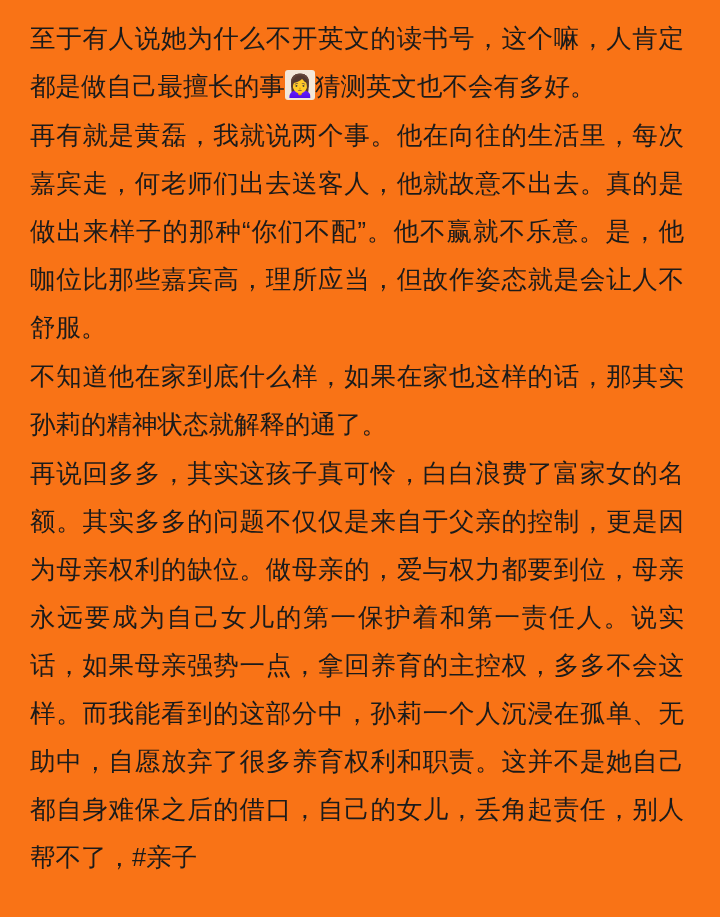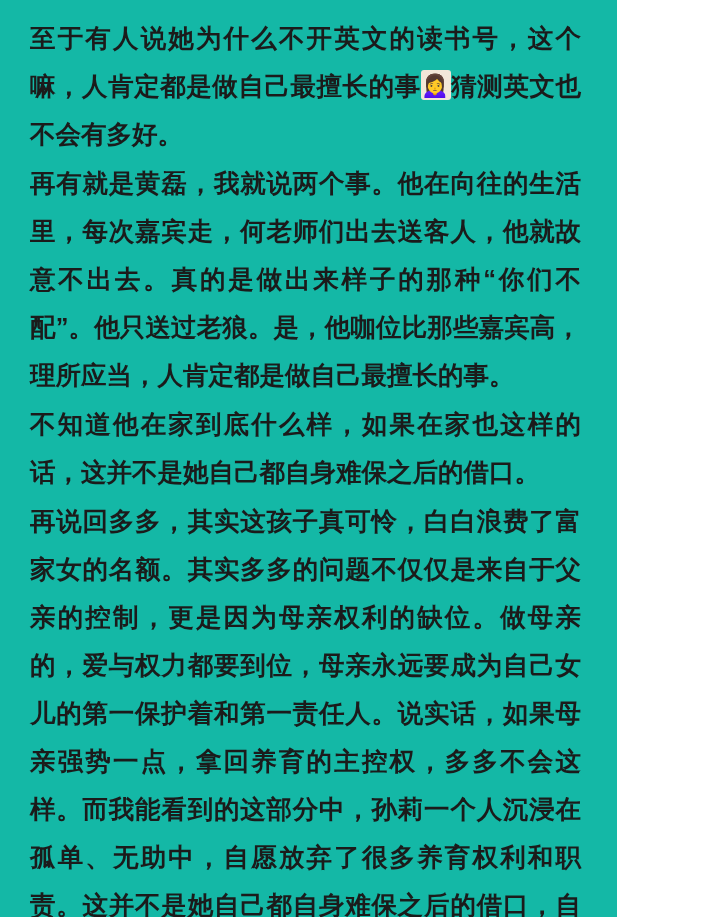--- a/index.html
+++ b/index.html
@@ -8,27 +8,26 @@
     background: #ffffff;
   }
   body {
     width: 720px;
     height: 923px;
     overflow: hidden;
     font-family: "Liberation Sans", sans-serif;
   }
   .page {
     position: relative;
-    width: 617px;
+    width: 720px;
     height: 923px;
-    background: #14b8a6;
+    background: #f97316;
     box-sizing: border-box;
     padding: 14px 36px 0 30px;
     overflow: hidden;
-    font-weight: bold;
   }
   .para {
     font-family: "Liberation Sans", sans-serif;
     font-size: 25.5px;
     line-height: 48px;
     color: #1b1b1b;
     letter-spacing: 0px;
     text-align: justify;
     text-justify: inter-character;
     margin: 0 0 1px 0;
@@ -58,21 +57,21 @@
     background: #ffffff;
   }
 </style>
 </head>
 <body>
 
 <div class="page">
 
   <p class="para"><span>至于有人说她为什么不开英文的读书号，这个嘛，人肯定都是做自己最擅长的事</span><span class="emoji-inline">🙍‍♀️</span><span>猜测英文也不会有多好。</span></p>
 
-  <p class="para">再有就是黄磊，我就说两个事。他在向往的生活里，每次嘉宾走，何老师们出去送客人，他就故意不出去。真的是做出来样子的那种“你们不配”。他只送过老狼。是，他咖位比那些嘉宾高，理所应当，人肯定都是做自己最擅长的事。</p>
+  <p class="para">再有就是黄磊，我就说两个事。他在向往的生活里，每次嘉宾走，何老师们出去送客人，他就故意不出去。真的是做出来样子的那种“你们不配”。他不赢就不乐意。是，他咖位比那些嘉宾高，理所应当，但故作姿态就是会让人不舒服。</p>
 
 
-  <p class="para">不知道他在家到底什么样，如果在家也这样的话，这并不是她自己都自身难保之后的借口。</p>
+  <p class="para">不知道他在家到底什么样，如果在家也这样的话，那其实孙莉的精神状态就解释的通了。</p>
 
   <p class="para last">再说回多多，其实这孩子真可怜，白白浪费了富家女的名额。其实多多的问题不仅仅是来自于父亲的控制，更是因为母亲权利的缺位。做母亲的，爱与权力都要到位，母亲永远要成为自己女儿的第一保护着和第一责任人。说实话，如果母亲强势一点，拿回养育的主控权，多多不会这样。而我能看到的这部分中，孙莉一个人沉浸在孤单、无助中，自愿放弃了很多养育权利和职责。这并不是她自己都自身难保之后的借口，自己的女儿，丢角起责任，别人帮不了，#亲子</p>
 
   <div class="clip-bottom"></div>
 </div>
 
 </body></html>

